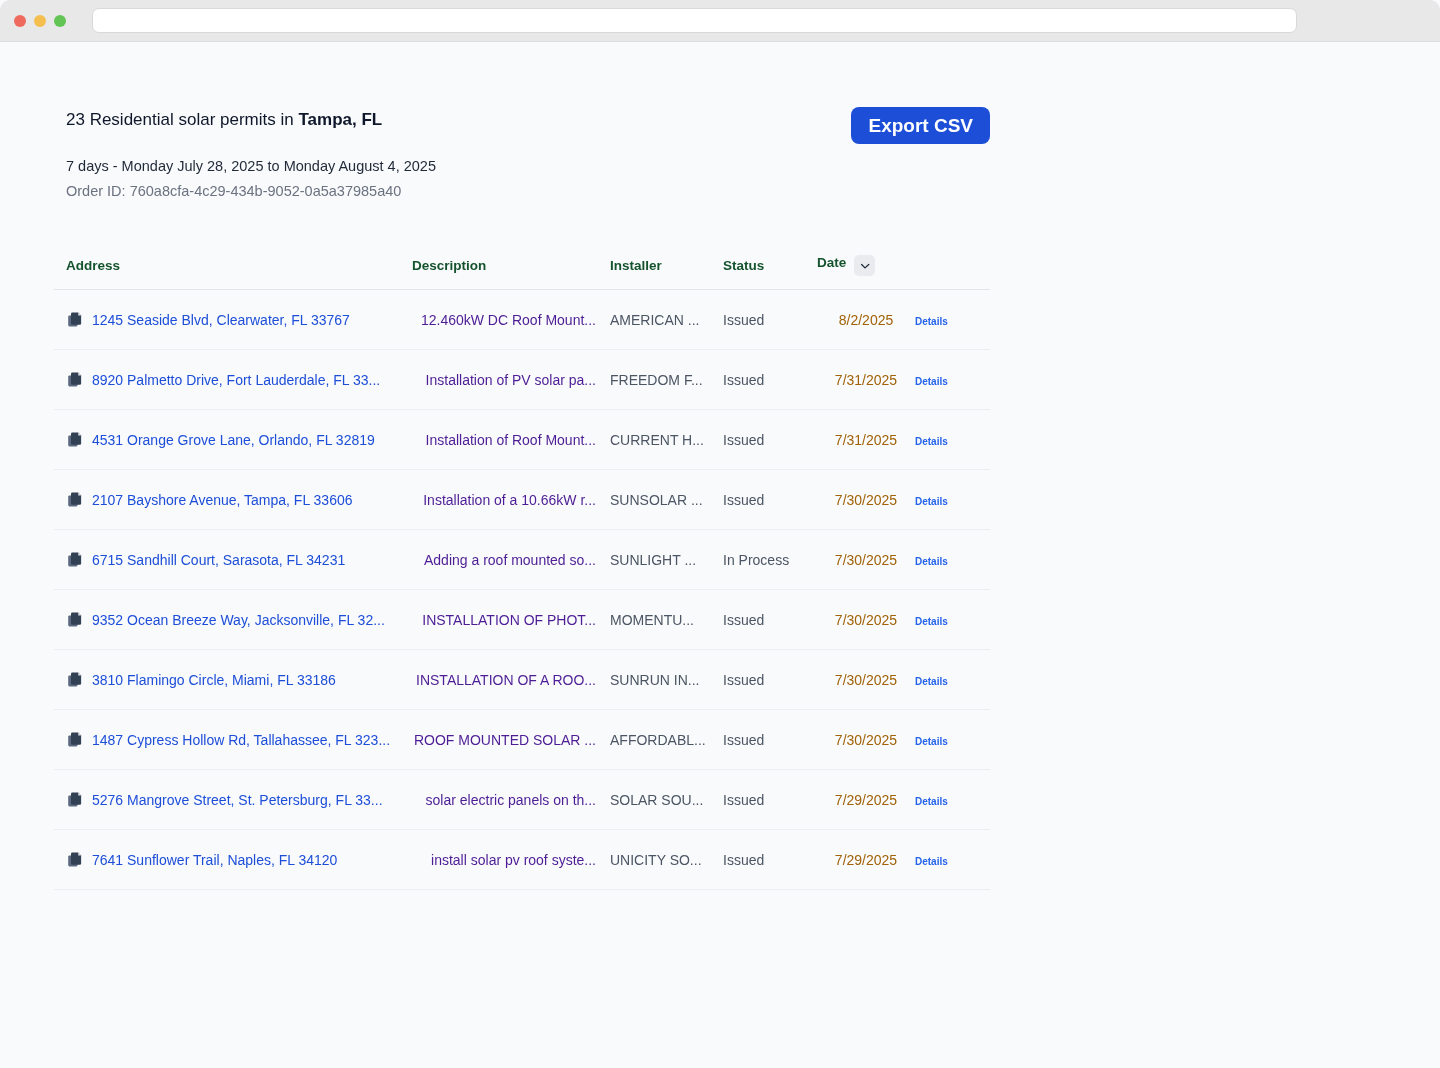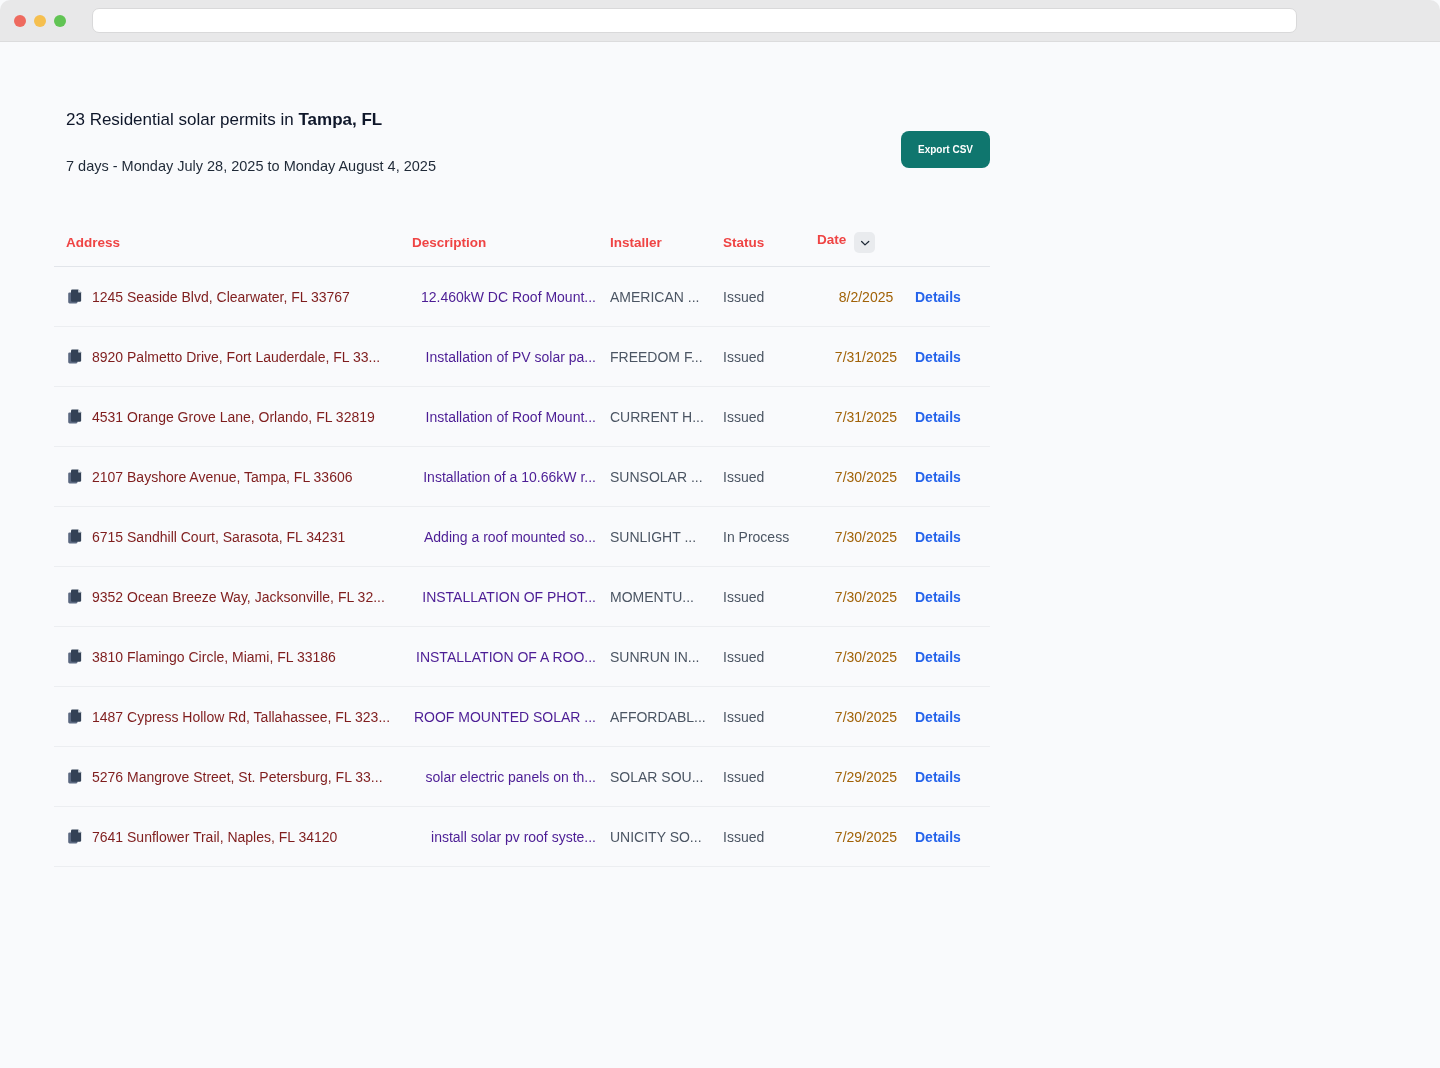--- a/index.html
+++ b/index.html
@@ -51,68 +51,68 @@
   }
   .status-label { font-size:14.5px; color:#374151; }
   .status-badge {
     background:#dcfce7; color:#1e293b;
     font-size:12.5px; font-weight:700;
     padding:4px 10px; border-radius:6px; line-height:1;
   }
   .order-id { font-size:14.5px; color:#6b7280; }
   .export-btn {
     position:absolute; top:-1px; right:0;
-    background:#0f766e; color:#ffffff;
+    background:#1d4ed8; color:#ffffff;
     border:none; border-radius:8px;
-    font-family:inherit; font-size:10px; font-weight:700;
-    padding:0 17px; height:37px; cursor:pointer;margin-top:24px;
+    font-family:inherit; font-size:19px; font-weight:700;
+    padding:0 17px; height:37px; cursor:pointer;
   }
   
   .table { margin-top:43px; }
   .thead, .trow {
     display:grid;
     grid-template-columns:358px 198px 113px 94px 98px 75px;
     align-items:center;
   }
   .thead {
     height:48px;
     border-bottom:1px solid #e2e5ea;
-    font-size:13.5px; font-weight:700; color:#ef4444;
+    font-size:13.5px; font-weight:700; color:#14532d;
   }
   .th { white-space:nowrap; }
   .th-address { padding-left:12px; }
   .th-date { display:flex; align-items:flex-start; gap:8px; }
   .sort-btn {
     width:21px; height:21px;
     background:#e9ebee; border:none; border-radius:5px;
     display:flex; align-items:center; justify-content:center;
     cursor:pointer; padding:0;
   }
   .trow {
     height:60px;
     border-bottom:1px solid #ecEEf1;
     border-bottom:1px solid #eceef1;
     font-size:14px;
   }
   .cell { white-space:nowrap; overflow:hidden; }
   .cell-address {
     display:flex; align-items:center; gap:9px;
     padding-left:12px; padding-right:14px;
-    color:#7f1d1d;
+    color:#1d4ed8;
   }
   .copy-btn {
     background:none; border:none; padding:0; cursor:pointer;
     display:flex; align-items:center; flex:none;
   }
   .cell-desc      { color:#4c1d95; padding-right:14px;text-align:right; }
   .cell-installer { color:#4b5563; padding-right:18px; }
   .cell-status    { color:#4b5563; }
   .cell-date      { color:#a16207;text-align:center; }
   .cell-details a, .details-link {
-    color:#2563eb; font-weight:700; font-size:14px;
+    color:#2563eb; font-weight:700; font-size:10px;
     text-decoration:none; cursor:pointer;
   }
 </style>
 </head>
 <body>
 
 <div class="chrome">
   <div class="traffic">
     <span class="light red"></span>
     <span class="light yellow"></span>
@@ -121,20 +121,21 @@
   <input class="urlbar" value="" style="">
 </div>
 
 <div class="page">
 
   <div class="page-header">
     <div class="page-title">
       <span>23 Residential solar permits in </span><b>Tampa, FL</b>
     </div>
     <div class="page-subtitle">7 days - Monday July 28, 2025 to Monday August 4, 2025</div>
+    <div class="order-id">Order ID: 760a8cfa-4c29-434b-9052-0a5a37985a40</div>
     <button class="export-btn">Export CSV</button>
   </div>
 
   <div class="table">
     <div class="thead">
       <div class="th th-address">Address</div>
       <div class="th">Description</div>
       <div class="th">Installer</div>
       <div class="th">Status</div>
       <div class="th th-date">

